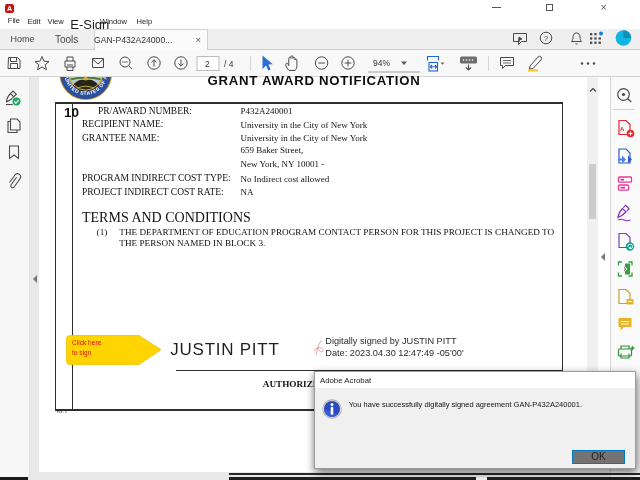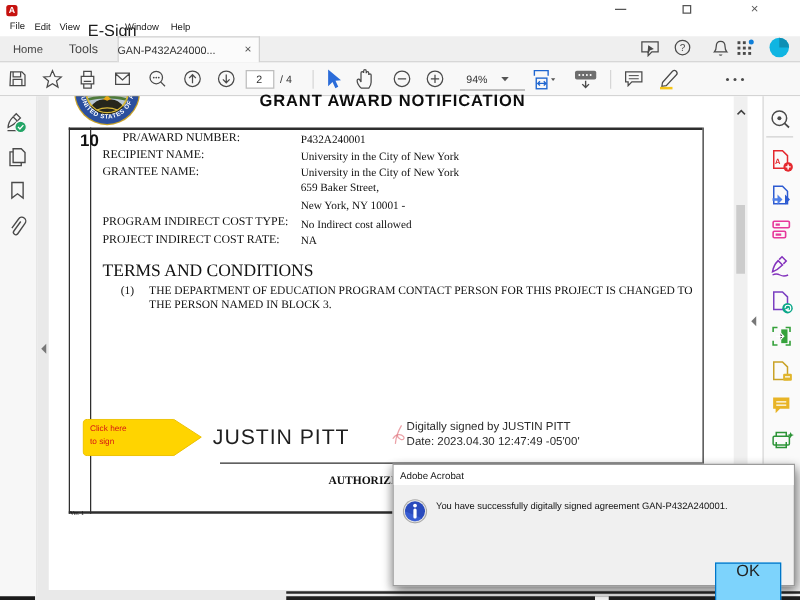--- a/index.html
+++ b/index.html
@@ -321,16 +321,16 @@
     <div class="abs" style="left:320px;top:375.5px;font-size:7.8px;color:#1a1a1a;">Adobe Acrobat</div>
     <svg class="abs" style="left:322px;top:398.7px;" width="20" height="20" viewBox="0 0 20 20">
       <circle cx="10" cy="10" r="9.7" fill="#a8a8a8"></circle>
       <circle cx="10" cy="10" r="8.8" fill="#e8e8e8"></circle>
       <circle cx="10" cy="10" r="8" fill="#2a4bbd"></circle>
       <path d="M2 10 a8 8 0 0 0 13.7 5.6 z" fill="#3c62d9" opacity="0.75"></path>
       <circle cx="10" cy="5.4" r="1.5" fill="#fff"></circle>
       <rect x="8.7" y="7.8" width="2.6" height="8" rx="1.2" fill="#fff"></rect>
     </svg>
     <div class="abs" style="left:348.8px;top:399.8px;font-size:7.5px;color:#111;">You have successfully digitally signed agreement GAN-P432A240001.</div>
-    <div class="abs" style="left:572px;top:450px;width:53px;height:31px;background:#7dd3fc;border:1.6px solid #0076c8;font-size:13px;color:#222;text-align:center;line-height:11px;">OK</div>
+    <div class="abs" style="left:572px;top:450px;width:53px;height:14px;background:#737373;border:1.6px solid #0076c8;font-size:10px;color:#222;text-align:center;line-height:11px;">OK</div>
   </div>
 
 </div>
 
 </body></html>

